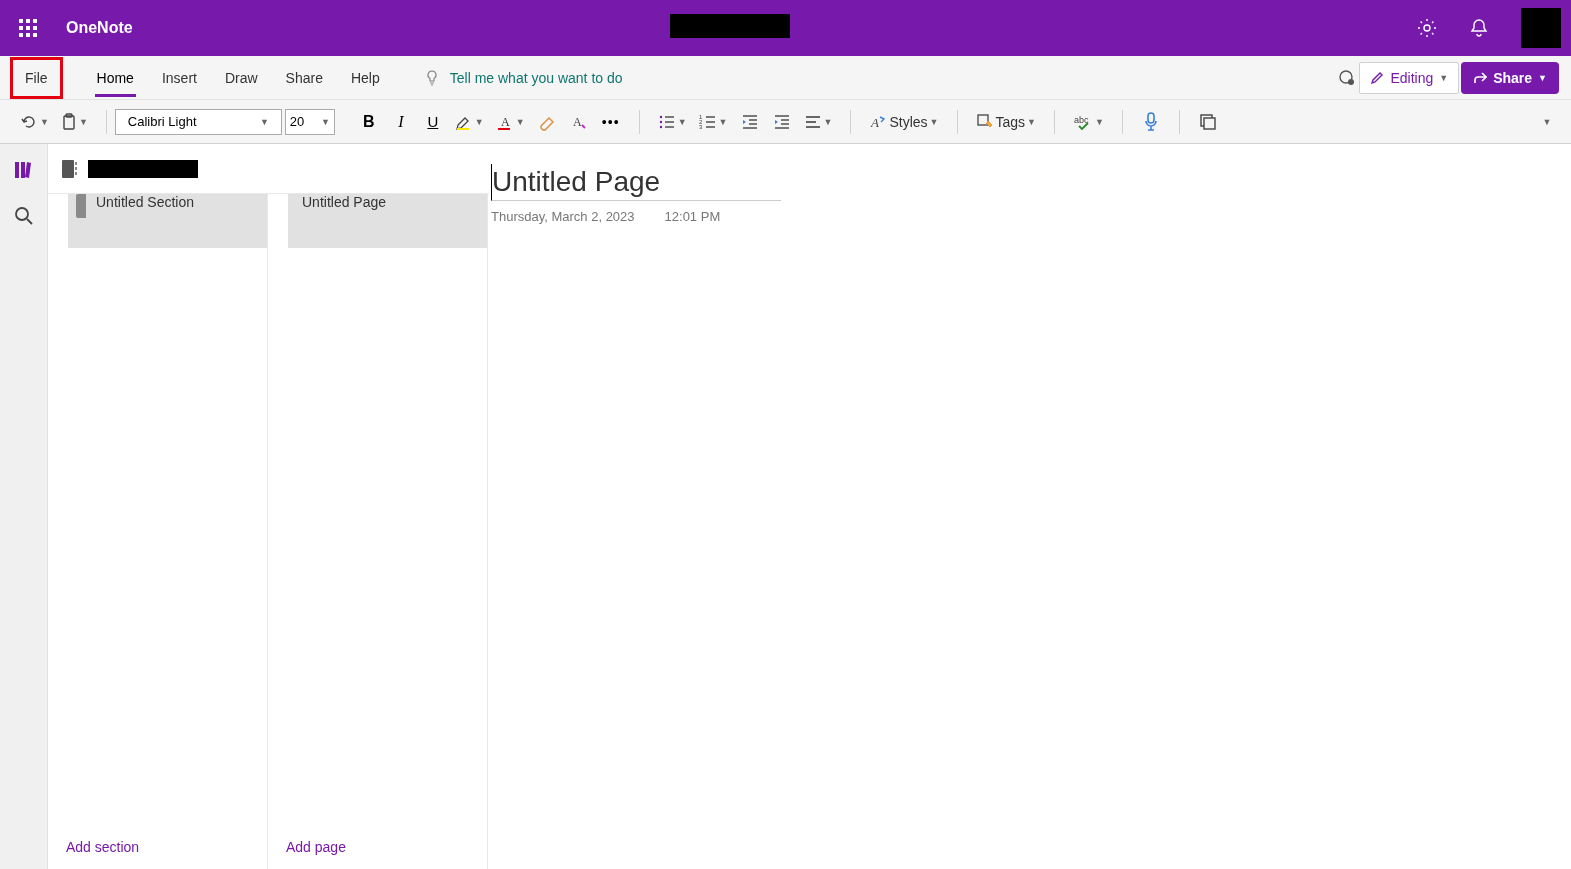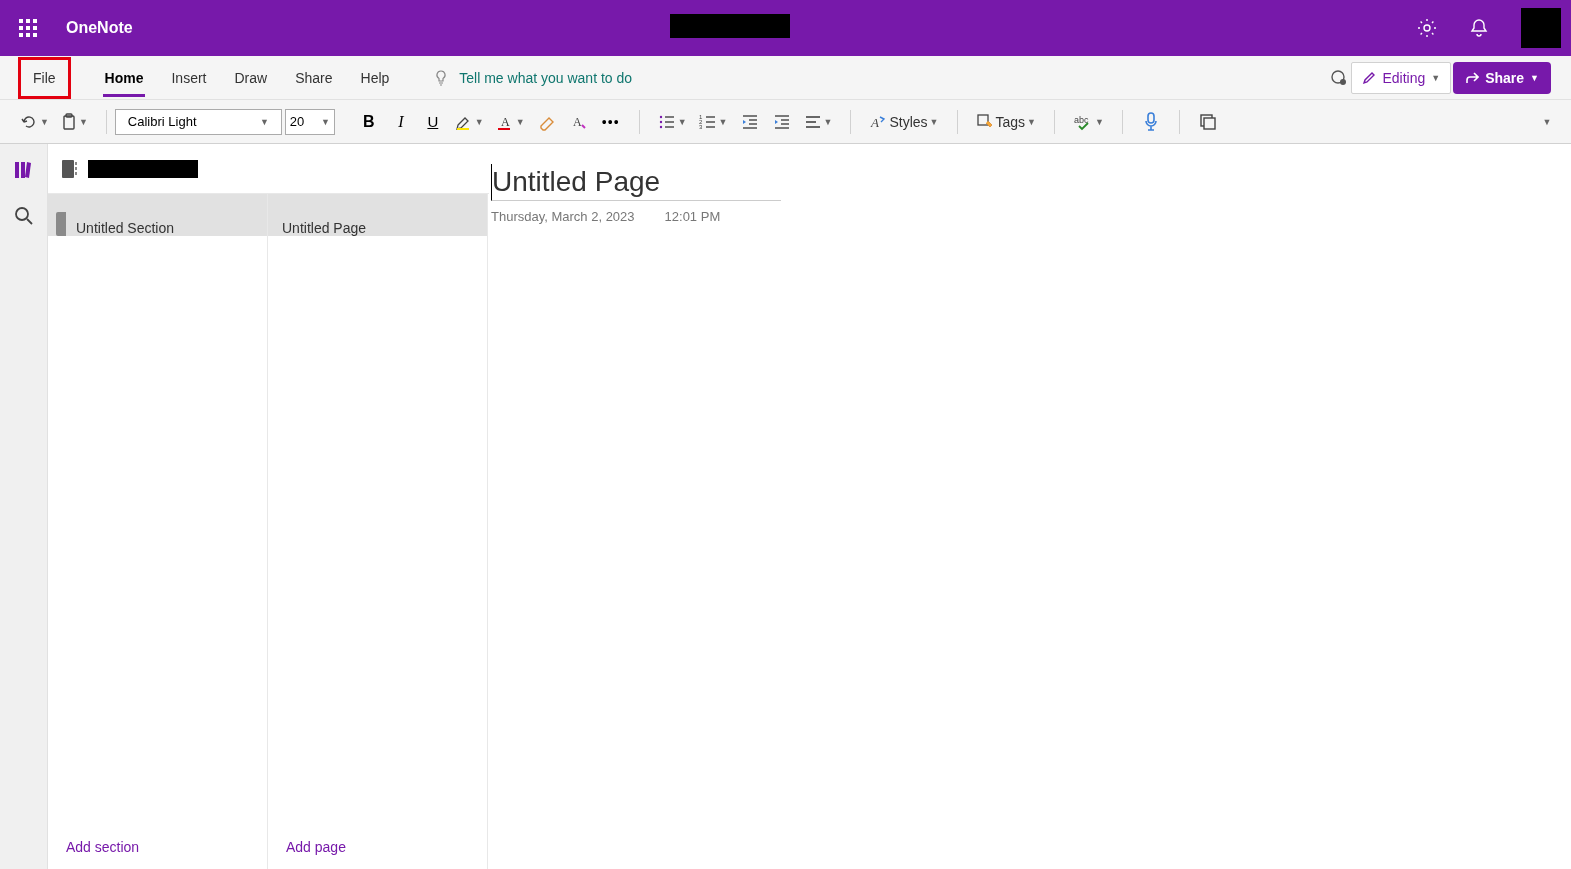--- a/index.html
+++ b/index.html
@@ -10,23 +10,23 @@
 .titlebar .waffle { width: 36px; height: 36px; display: flex; align-items: center; justify-content: center; cursor: pointer; }
 .waffle-dots { width: 18px; height: 18px; display: grid; grid-template-columns: repeat(3,4px); grid-template-rows: repeat(3,4px); gap: 3px; }
 .waffle-dots span { background: #fff; width: 4px; height: 4px; }
 .titlebar .appname { font-size: 16px; font-weight: 600; margin-left: 20px; }
 .titlebar .doc-redact { position: absolute; left: 670px; top: 14px; width: 120px; height: 24px; background: #000; }
 .titlebar .right { margin-left: auto; display: flex; align-items: center; gap: 20px; }
 .titlebar .right .iconbtn { width: 32px; height: 32px; display: flex; align-items: center; justify-content: center; cursor: pointer; }
 .titlebar .avatar-redact { width: 40px; height: 40px; background: #000; margin-left: 6px; }
 
 
-.menubar { height: 44px; background: #f5f5f5; display: flex; align-items: center; padding: 0 20px; border-bottom: 1px solid #e1e1e1; position: relative; }
+.menubar { height: 44px; background: #f5f5f5; display: flex; align-items: center; padding: 0 12px; border-bottom: 1px solid #e1e1e1; position: relative; }
 .menubar .tab { padding: 0 14px; height: 42px; display: flex; align-items: center; font-size: 14px; color: #333; cursor: pointer; }
-.menubar .tab.active { font-weight: 700; color: #000; position: relative; }
+.menubar .tab.active { font-weight: 400; color: #000; position: relative; }
 .menubar .tab.active::after { content:''; position:absolute; left:12px; right:12px; bottom:2px; height:3px; background:#7719AA; }
 .menubar .file-highlight { border: 3px solid #e3000f; padding: 4px 12px; margin-left: -2px; }
 .menubar .spacer { width: 20px; }
 .menubar .tell-me { display: flex; align-items: center; gap: 10px; margin-left: 30px; color: #0f766e; font-size: 14px; }
 .menubar .right { margin-left: auto; display:flex; align-items:center; gap:2px; }
 .editing-btn { border:1px solid #d1d1d1; background:#fff; color:#7719AA; height:32px; padding:0 10px; display:flex; align-items:center; gap:6px; font-size:14px; border-radius:2px; cursor:pointer; }
 .share-btn { background:#7719AA; color:#fff; height:32px; padding:0 12px; display:flex; align-items:center; gap:6px; font-size:14px; font-weight:600; border-radius:4px; cursor:pointer; border:none; }
 
 
 .ribbon { height: 44px; background:#f5f5f5; border-bottom:1px solid #d1d1d1; display:flex; align-items:center; padding:0 10px; gap:4px; }
@@ -43,21 +43,21 @@
 .body { display:flex; height: calc(869px - 56px - 44px - 44px); }
 .rail { width:48px; background:#f0f0f0; border-right:1px solid #e1e1e1; display:flex; flex-direction:column; align-items:center; padding-top:10px; gap:14px; }
 .rail .railbtn { width:32px; height:32px; display:flex; align-items:center; justify-content:center; cursor:pointer; }
 
 .navpane { display:flex; flex-direction:column; width:441px; }
 .notebook-header { height:50px; display:flex; align-items:center; padding:0 12px; gap:10px; border-bottom:1px solid #e8e8e8; }
 .notebook-header .redact { width:110px; height:18px; background:#000; }
 .columns { flex:1; display:flex; }
 .sections-col { width:220px; border-right:1px solid #e8e8e8; display:flex; flex-direction:column; }
 .pages-col { width:220px; border-right:1px solid #e8e8e8; display:flex; flex-direction:column; }
-.list-item { height:42px; display:flex; align-items:flex-end; padding:0 14px; font-size:14px; color:#333; cursor:pointer; gap:10px; }
+.list-item { height:54px; display:flex; align-items:flex-start; padding:0 14px; font-size:14px; color:#333; cursor:pointer; gap:10px;margin-left:20px; }
 .list-item.selected { background:#e1e1e1; }
 .section-tab { width:10px; height:24px; background:#8a8a8a; border-radius:2px 0 0 2px; margin-left:-6px; }
 .col-footer { margin-top:auto; height:44px; display:flex; align-items:center; padding:0 18px; color:#7719AA; font-size:14px; cursor:pointer; }
 
 .canvas { flex:1; background:#fff; padding:20px 0 0 0; position:relative; }
 .page-title-input { font-size:28px; font-family:'Calibri Light','Segoe UI Light',sans-serif; color:#333; border:none; border-bottom:1px solid #ccc; width:290px; padding:2px 0; outline:none; }
 .page-meta { margin-top:8px; font-size:13px; color:#777; display:flex; gap:30px; }
 .cursor-line { border-left:1px solid #000; }
 
 svg { display:block; }

